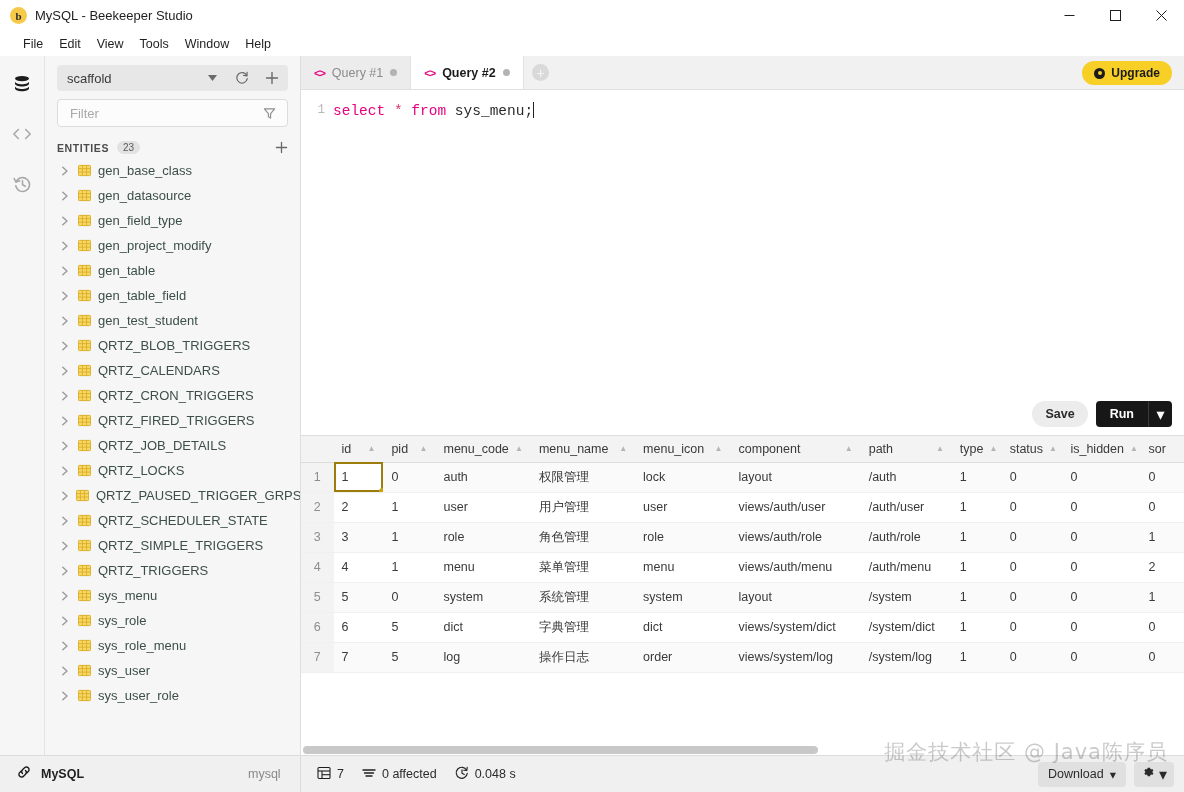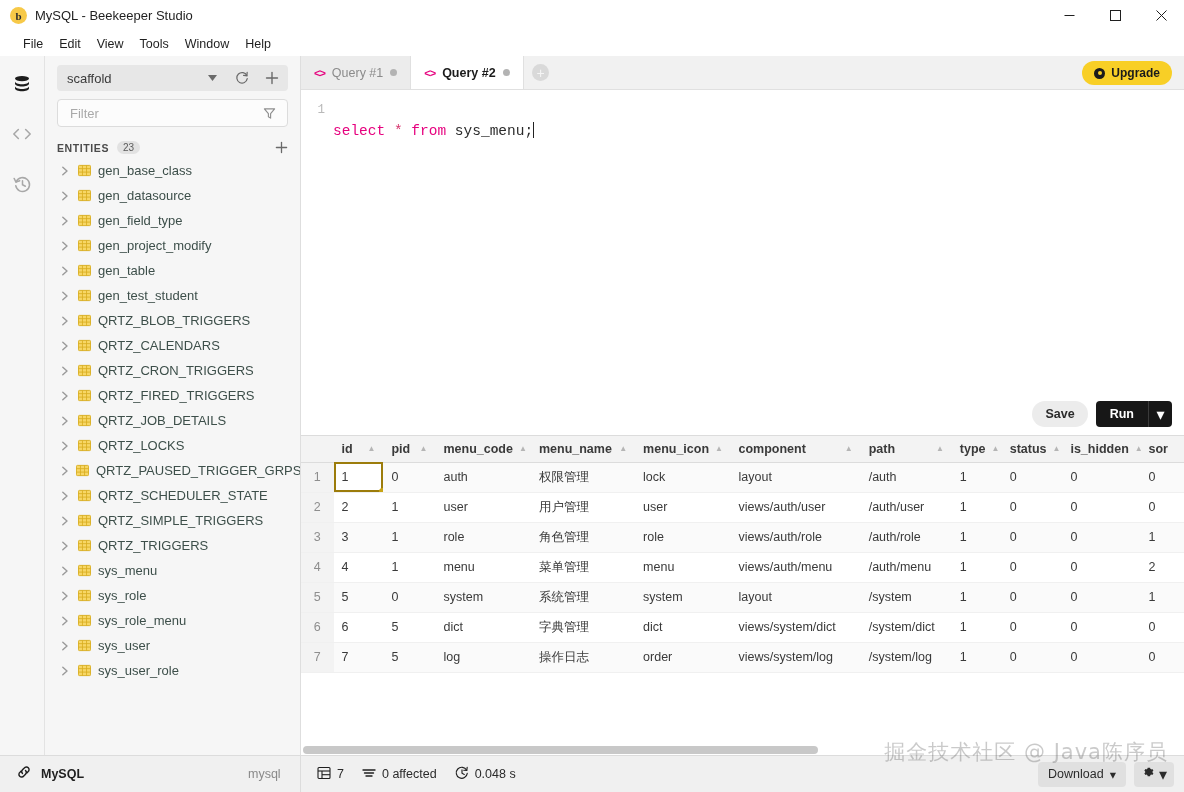--- a/index.html
+++ b/index.html
@@ -199,21 +199,21 @@
   .code-line {
     display: flex; align-items: flex-start;
     padding-top: 12px;
     font-family: "Liberation Mono", monospace;
     font-size: 14.5px;
   }
   .gutter {
     width: 32px; text-align: right; padding-right: 8px;
     color: #b9b9b9; font-size: 12.5px; padding-top: 1px;
   }
-  .code-text { color: #2b2b2b; white-space: pre; margin-top: 20px; }
+  .code-text { color: #2b2b2b; white-space: pre; }
   .kw { color: #e6007e; }
   .op { color: #d6336c; }
   .caret {
     display: inline-block; width: 1px; height: 16px;
     background: #222; vertical-align: -3px; margin-left: 0px;
   }
   .run-bar {
     position: absolute; right: 12px; bottom: 8px;
     display: flex; align-items: center; gap: 8px;
   }
@@ -243,21 +243,21 @@
     border-top: 1px solid #dcdcdc;
     display: flex; flex-direction: column;
     overflow: hidden; background: #fff;
     position: relative;
   }
   .rtable { width: 100%; border-collapse: collapse; table-layout: fixed; }
   .rtable th {
     height: 26px;
     background: #f3f3f3;
     border-bottom: 1px solid #dcdcdc;
-    font-size: 12.5px; font-weight: bold; color: #3a3a3a;
+    font-size: 12.5px; font-weight: normal; color: #3a3a3a;
     text-align: left;
     padding: 0 8px;
     position: relative;
     white-space: nowrap;
     margin-left: 13px;
   }
   .rtable th .th-inner { display: flex; align-items: center; gap: 6px; }
   .sort-caret { margin-left: auto; color: #b5b5b5; font-size: 8px; }
   .rtable td {
     height: 30px;
@@ -527,20 +527,37 @@
             <span class="tbl-icon">
               <svg width="13" height="13" viewBox="0 0 14 14">
                 <rect x="0.5" y="1.5" width="13" height="11" rx="1" fill="#f7d766" stroke="#d8ad1f" stroke-width="1"></rect>
                 <line x1="0.5" y1="5" x2="13.5" y2="5" stroke="#d8ad1f" stroke-width="0.9"></line>
                 <line x1="0.5" y1="8.7" x2="13.5" y2="8.7" stroke="#d8ad1f" stroke-width="0.9"></line>
                 <line x1="4.8" y1="1.5" x2="4.8" y2="12.5" stroke="#d8ad1f" stroke-width="0.9"></line>
                 <line x1="9.2" y1="1.5" x2="9.2" y2="12.5" stroke="#d8ad1f" stroke-width="0.9"></line>
               </svg>
             </span>
             <span class="entity-name">gen_table</span>
+          </div>
+          <div class="entity-row">
+            <span class="chevron">
+              <svg width="8" height="10" viewBox="0 0 8 10" fill="none" stroke="currentColor" stroke-width="1.4" stroke-linecap="round" stroke-linejoin="round">
+                <polyline points="1.8,1.2 6,5 1.8,8.8"></polyline>
+              </svg>
+            </span>
+            <span class="tbl-icon">
+              <svg width="13" height="13" viewBox="0 0 14 14">
+                <rect x="0.5" y="1.5" width="13" height="11" rx="1" fill="#f7d766" stroke="#d8ad1f" stroke-width="1"></rect>
+                <line x1="0.5" y1="5" x2="13.5" y2="5" stroke="#d8ad1f" stroke-width="0.9"></line>
+                <line x1="0.5" y1="8.7" x2="13.5" y2="8.7" stroke="#d8ad1f" stroke-width="0.9"></line>
+                <line x1="4.8" y1="1.5" x2="4.8" y2="12.5" stroke="#d8ad1f" stroke-width="0.9"></line>
+                <line x1="9.2" y1="1.5" x2="9.2" y2="12.5" stroke="#d8ad1f" stroke-width="0.9"></line>
+              </svg>
+            </span>
+            <span class="entity-name">gen_table_field</span>
           </div>
           <div class="entity-row">
             <span class="chevron">
               <svg width="8" height="10" viewBox="0 0 8 10" fill="none" stroke="currentColor" stroke-width="1.4" stroke-linecap="round" stroke-linejoin="round">
                 <polyline points="1.8,1.2 6,5 1.8,8.8"></polyline>
               </svg>
             </span>
             <span class="tbl-icon">
               <svg width="13" height="13" viewBox="0 0 14 14">
                 <rect x="0.5" y="1.5" width="13" height="11" rx="1" fill="#f7d766" stroke="#d8ad1f" stroke-width="1"></rect>

